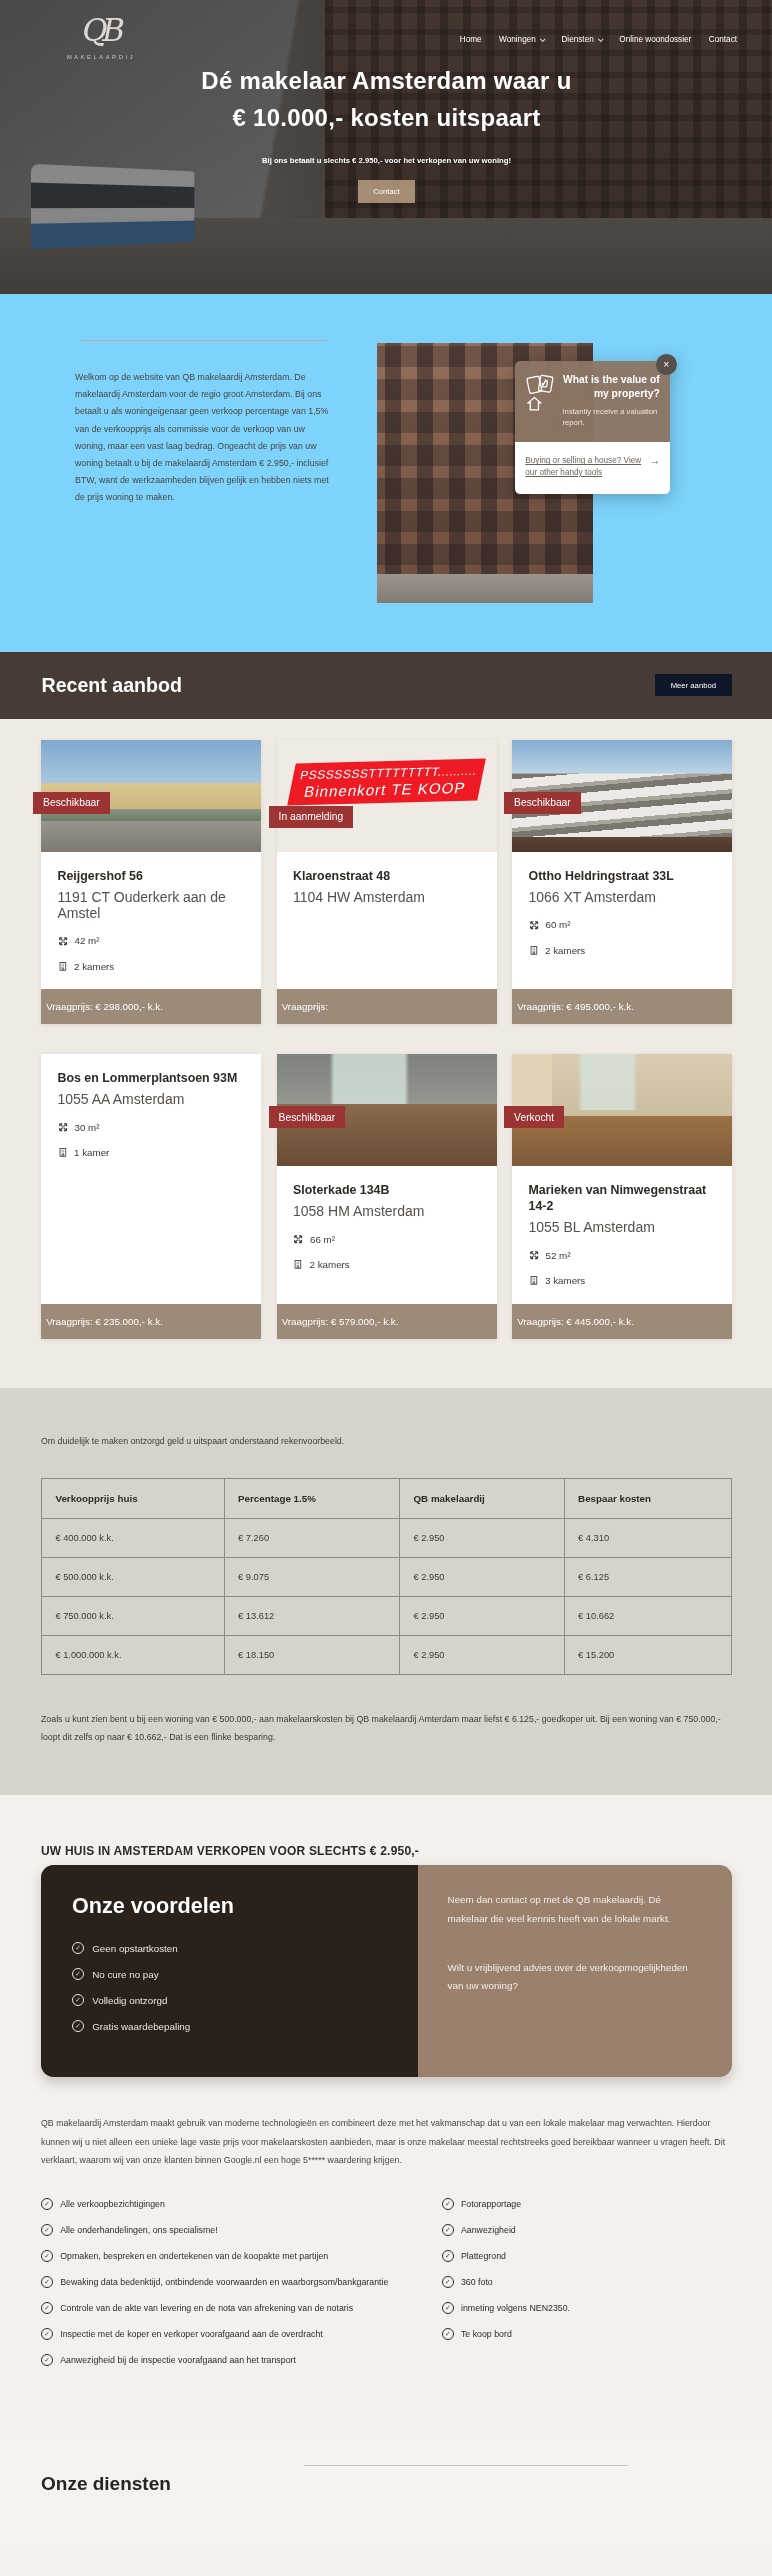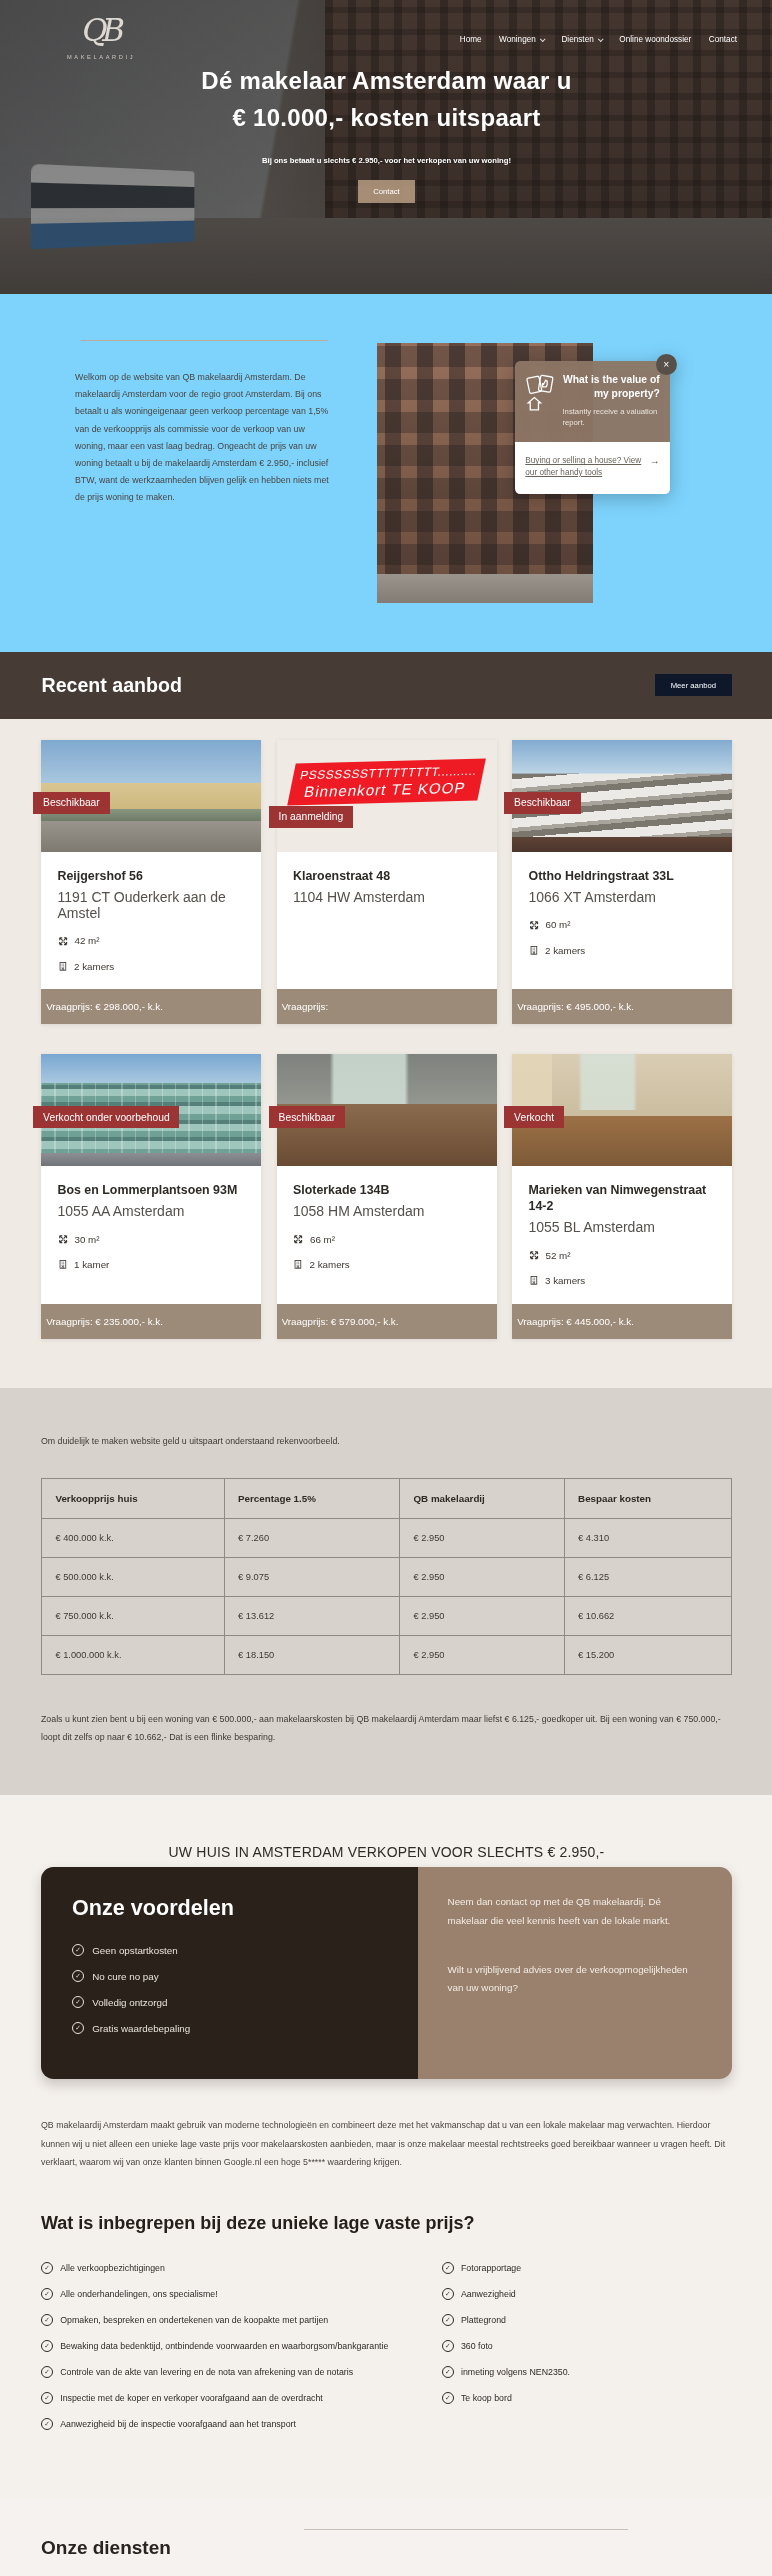--- a/index.html
+++ b/index.html
@@ -102,21 +102,21 @@
   
   .gray-section { background:#d7d2cb; padding:45px 41px 49px; }
   .gray-section p { font-size:8.8px; color:#3f3a35; line-height:2; }
   .price-table { width:100%; border-collapse:collapse; margin:28px 0 36px; }
   .price-table th, .price-table td { border:0.5px solid #8f8a84; text-align:left; padding:14px 13.4px; }
   .price-table th { font-size:9.8px; color:#2e2a26; }
   .price-table td { font-size:9.3px; color:#3f3a35; }
 
   
   .verkopen { background:#f4f0ec; padding:49px 41px 54px; }
-  .verkopen-h { font-size:14px; font-weight:normal; color:#2e2a26; letter-spacing:0.2px;text-align:center; }
+  .verkopen-h { font-size:12px; font-weight:bold; color:#2e2a26; letter-spacing:0.2px; }
   .voordelen-box { display:flex; margin-top:7px; border-radius:12.4px; overflow:hidden; box-shadow:0 5.2px 11.3px rgba(60,50,40,.22); }
   .vb-left { background:#2a211b; width:54.5%; padding:28px 31px 31px; }
   .vb-left h2 { color:#fff; font-size:21.6px; font-weight:bold; }
   .vb-list { list-style:none; margin-top:23px; }
   .vb-list li { display:flex; align-items:center; gap:8.2px; color:#e9e3dc; font-size:9.8px; margin-bottom:14px; }
   .check { width:12px; height:12px; border:1px solid currentColor; border-radius:50%; flex:none; display:flex; align-items:center; justify-content:center; font-size:6.7px; }
   .check::before { content:"✓"; }
   .vb-right { background:#99816d; width:45.5%; padding:26px 30px; color:#f3ede6; font-size:9.8px; line-height:1.9; display:flex; flex-direction:column; gap:30px; }
   .tech-text { margin-top:37px; font-size:8.8px; line-height:2.1; color:#4a4540; }
   .inbegrepen-h { margin-top:41px; font-size:18px; font-weight:bold; color:#242019; }
@@ -276,23 +276,20 @@
                 <rect x="5" y="3" width="14" height="19"></rect>
                 <path d="M9 7h2M13 7h2M9 11h2M13 11h2M9 15h2M13 15h2M10 22v-4h4v4"></path>
               </svg>
               <span>2 kamers</span>
             </div>
         </div>
         <div class="prop-price">Vraagprijs: € 495.000,- k.k.</div>
       </article>
 
       <article class="prop-card">
-        <div class="prop-photo" data-photo="green-glass">
-          <span class="prop-badge">Verkocht onder voorbehoud</span>
-        </div>
         <div class="prop-info">
           <div class="prop-title">Bos en Lommerplantsoen 93M</div>
           <div class="prop-addr">1055 AA Amsterdam</div>
           <div class="prop-meta">
               <svg width="10.3" height="10.3" viewBox="0 0 24 24" stroke="#3d3833" stroke-width="2.6" fill="none">
                 <path d="M4 4h6M4 4v6M4 4l7 7M20 20h-6M20 20v-6M20 20l-7-7M20 4h-6M20 4v6M20 4l-7 7M4 20h6M4 20v-6M4 20l7-7"></path>
               </svg>
               <span>30 m²</span>
             </div>
           <div class="prop-meta">
@@ -352,21 +349,21 @@
             </div>
         </div>
         <div class="prop-price">Vraagprijs: € 445.000,- k.k.</div>
       </article>
 
     </div>
   </div>
 </section>
 
 <section class="gray-section">
-  <p>Om duidelijk te maken website geld u uitspaart onderstaand rekenvoorbeeld.</p>
+  <p>Om duidelijk te maken ontzorgd geld u uitspaart onderstaand rekenvoorbeeld.</p>
   <table class="price-table">
     <thead>
       <tr>
         <th>Verkoopprijs huis</th>
         <th>Percentage 1.5%</th>
         <th>QB makelaardij</th>
         <th>Bespaar kosten</th>
       </tr>
     </thead>
     <tbody>
@@ -425,21 +422,20 @@
       </ul>
     </div>
     <div class="vb-right">
       <p>Neem dan contact op met de QB makelaardij. Dé makelaar die veel kennis heeft van de lokale markt.</p>
       <p>Wilt u vrijblijvend advies over de verkoopmogelijkheden van uw woning?</p>
     </div>
   </div>
 
   <p class="tech-text">QB makelaardij Amsterdam maakt gebruik van moderne technologieën en combineert deze met het vakmanschap dat u van een lokale makelaar mag verwachten. Hierdoor kunnen wij u niet alleen een unieke lage vaste prijs voor makelaarskosten aanbieden, maar is onze makelaar meestal rechtstreeks goed bereikbaar wanneer u vragen heeft. Dit verklaart, waarom wij van onze klanten binnen Google.nl een hoge 5***** waardering krijgen.</p>
 
-  <h2 class="inbegrepen-h">Wat is inbegrepen bij deze unieke lage vaste prijs?</h2>
   <div class="inbegrepen-cols">
     <ul class="inb-left">
       <li>
           <span class="check"></span>
           <span>Alle verkoopbezichtigingen</span>
         </li>
       <li>
           <span class="check"></span>
           <span>Alle onderhandelingen, ons specialisme!</span>
         </li>

